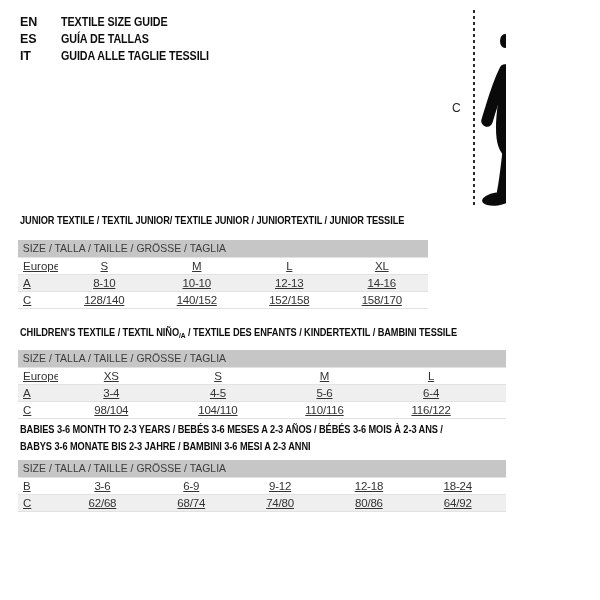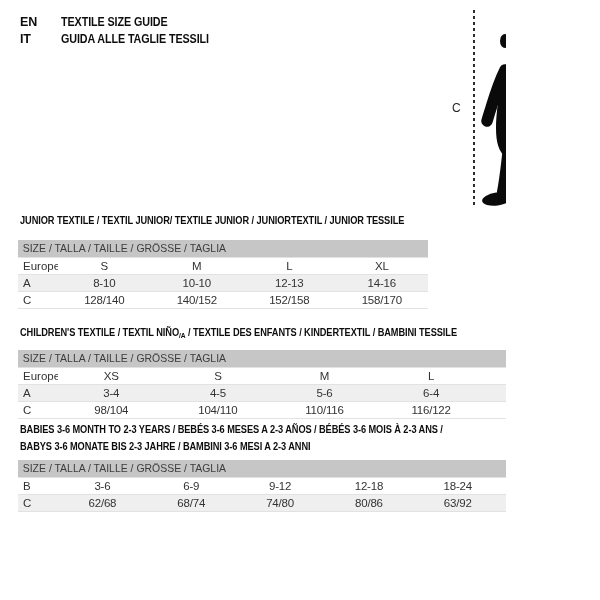--- a/index.html
+++ b/index.html
@@ -26,21 +26,21 @@
   .silhouette{position:absolute; left:481px; top:8px; width:118px; height:200px;}
 
   
   .sec-title{position:absolute; left:20px; font-size:11px; font-weight:bold; color:var(--title-text);
              white-space:nowrap; transform:scaleX(.84); transform-origin:0 0; letter-spacing:-.1px;
              line-height:17px;}
   .sec-title sub{font-size:8px; vertical-align:-2px;}
 
   
   table{position:absolute; border-collapse:collapse; table-layout:fixed;
-        font-size:11.5px; color:var(--cell-text);}
+        font-size:11.5px; color:var(--cell-text);text-decoration:underline;}
   td{height:17px; text-align:center; padding:0; overflow:hidden; white-space:nowrap; letter-spacing:-.2px;}
   tr.size-bar td{background:var(--header-bar); text-align:left; color:var(--bar-text);
                  font-size:11px; letter-spacing:0;}
   tr.size-bar .bar-text{display:inline-block; transform:scaleX(.95); transform-origin:0 50%;
                         padding-left:5px;}
   td.row-label{text-align:left; padding-left:5px; letter-spacing:0;margin-left:20px;}
   tbody tr.data-row{border-top:1px solid var(--border); border-bottom:1px solid var(--border);}
   tbody tr.alt{background:var(--row-alt);}
   #table-junior{left:18px; top:240px; width:410px;}
   #table-children{left:18px; top:350px; width:573px;}
@@ -55,20 +55,24 @@
 <body>
 
 <div id="canvas">
 
   <div class="lang-list">
     <div class="lang-item">
       <span class="lang-code">EN</span>
       <span class="lang-label">TEXTILE SIZE GUIDE</span>
     </div>
     <div class="lang-item">
+      <span class="lang-code">ES</span>
+      <span class="lang-label">GUÍA DE TALLAS</span>
+    </div>
+    <div class="lang-item">
       <span class="lang-code">IT</span>
       <span class="lang-label">GUIDA ALLE TAGLIE TESSILI</span>
     </div>
   </div>
 
   <div class="measure-line"></div>
   <span class="measure-label">C</span>
   <svg class="silhouette" viewBox="0 0 118 200" xmlns="http://www.w3.org/2000/svg">
     <g fill="#0a0a0a" stroke="none">
 
@@ -199,20 +203,20 @@
           <td>12-18</td>
           <td>18-24</td>
           <td>24-36</td>
         </tr>
         <tr class="data-row alt">
           <td class="row-label">C</td>
           <td>62/68</td>
           <td>68/74</td>
           <td>74/80</td>
           <td>80/86</td>
-          <td>63/92</td>
+          <td>64/92</td>
           <td>92/98</td>
         </tr>
       </tbody>
     </table>
 
 
 </div>
 
 </body></html>

